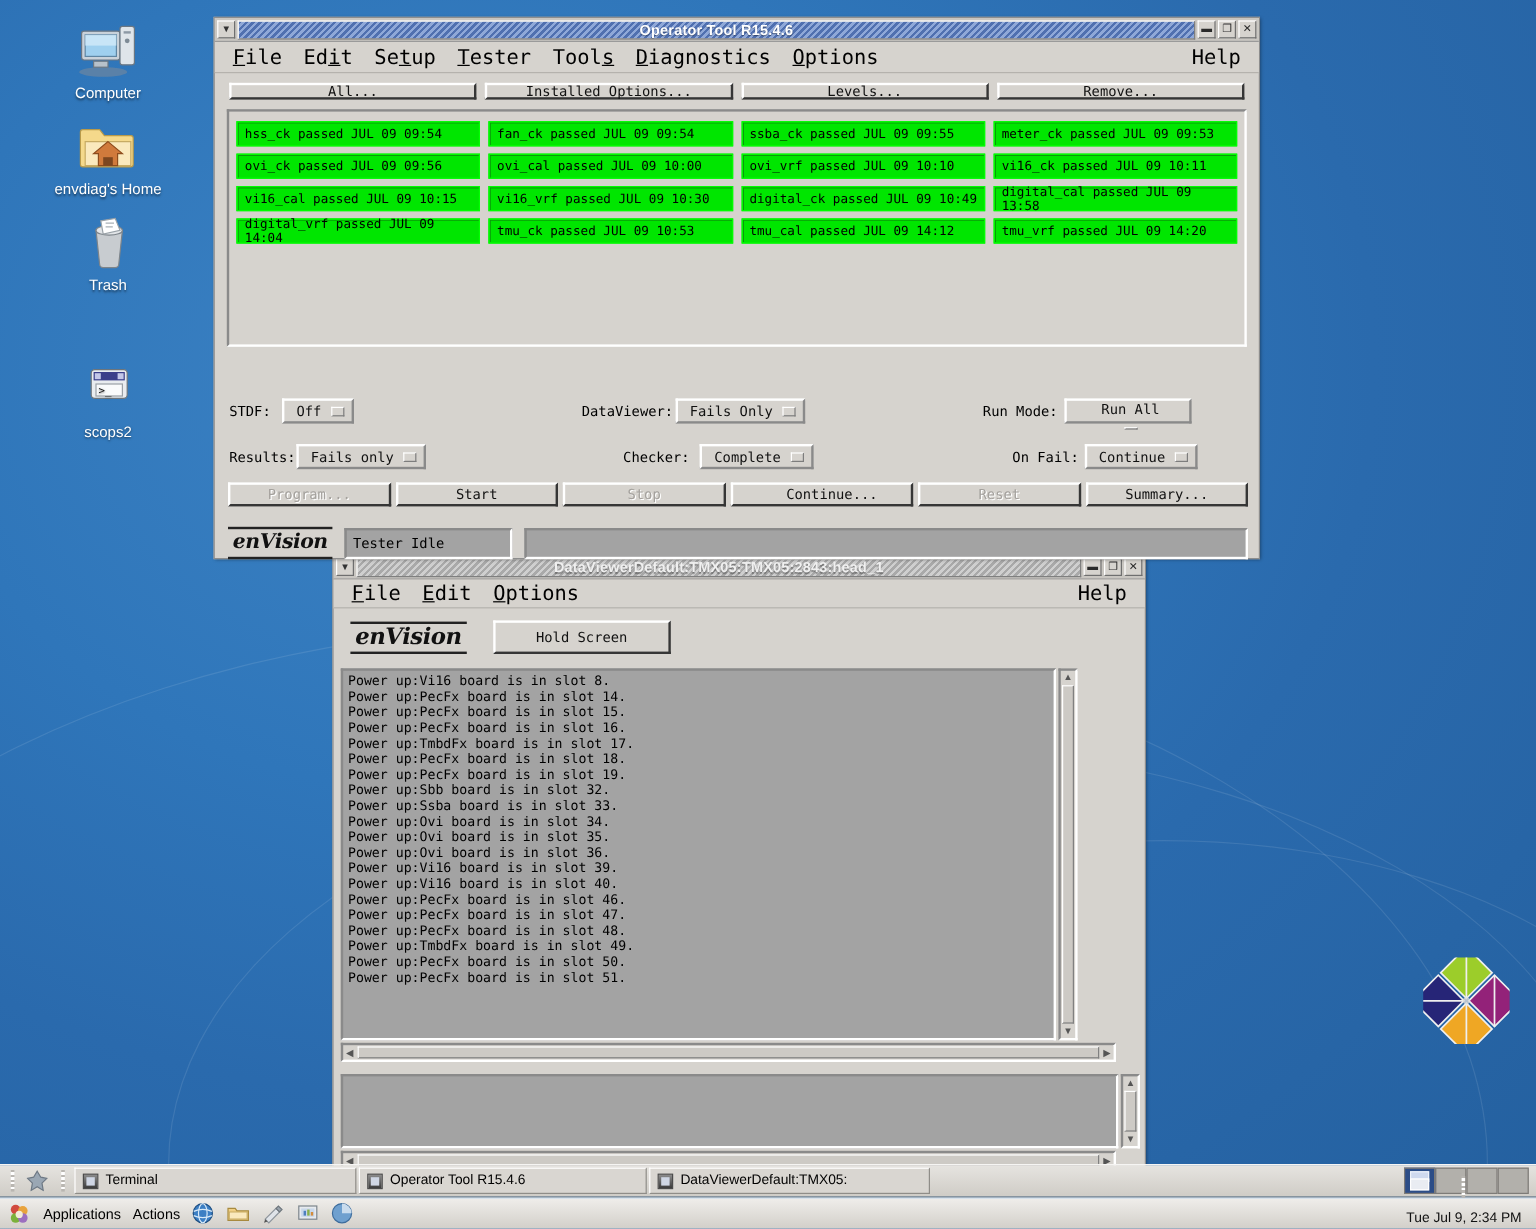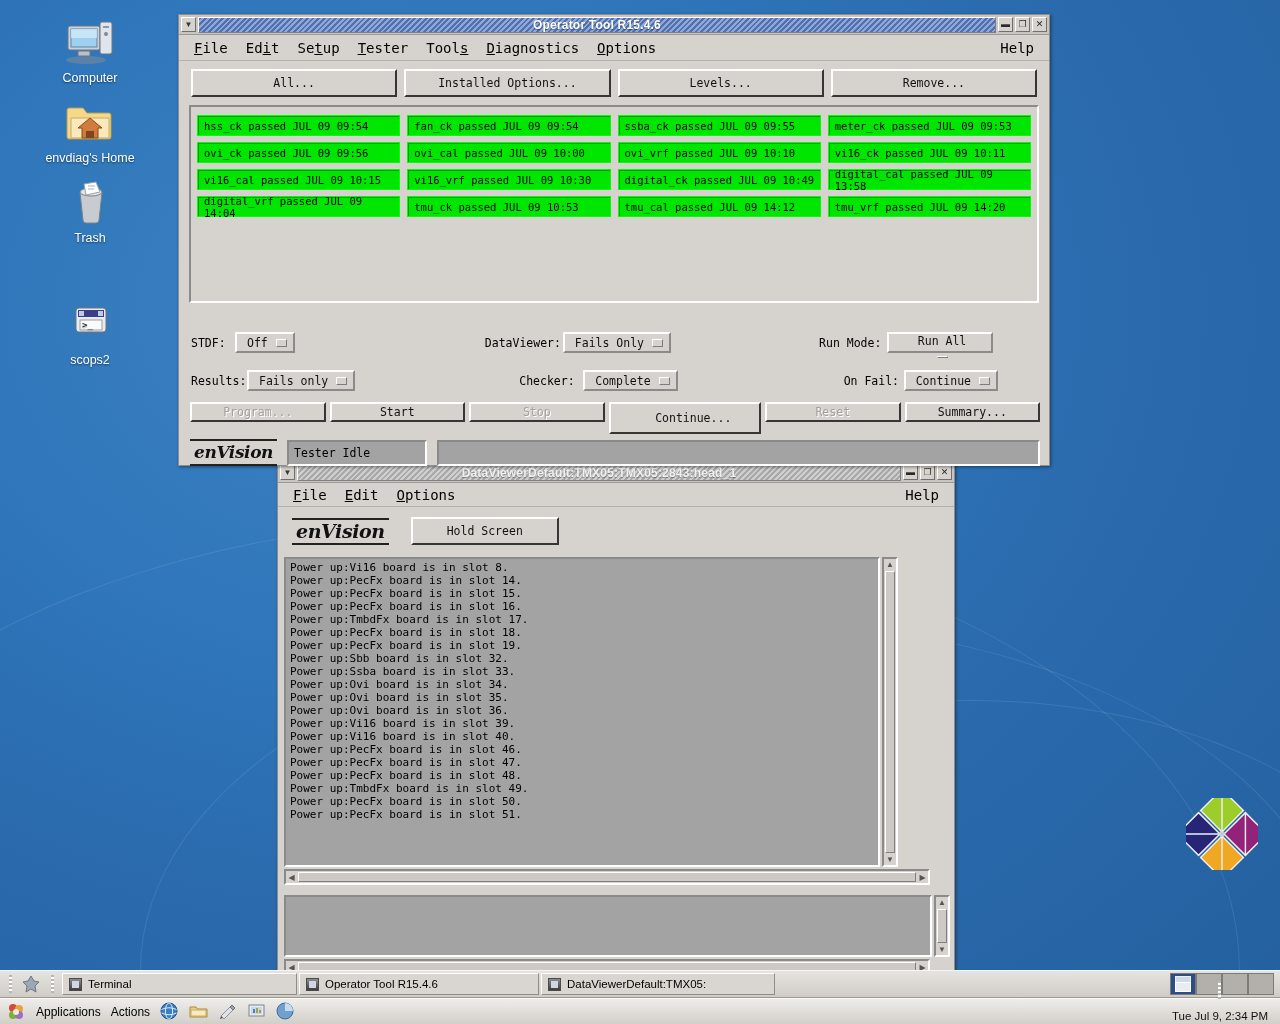--- a/index.html
+++ b/index.html
@@ -57,34 +57,34 @@
   }
   .tb-menu{
     width:15px;height:15px; background:#d6d3ce; flex:none;
     border:1px solid #fff; border-right-color:#6f6f6f; border-bottom-color:#6f6f6f;
     display:flex;align-items:center;justify-content:center;font-size:8px;color:#333;
   }
   .menubar{
     height:24px; display:flex; align-items:center; gap:0px;
     background:#d6d3ce; padding:0 6px;
     border-bottom:1px solid #b5b2ad;
-    font-family:"DejaVu Sans Mono", monospace; font-size:14px; color:#000;
+    font-family:"DejaVu Sans Mono", monospace; font-size:17px; color:#000;
   }
   .menubar .mi{ padding:3px 9px; white-space:nowrap; }
   .menubar .mi u{ text-decoration:underline; }
   .menubar .spacer{ flex:1; }
 
   .mbtn{
     background:#d6d3ce; color:#111;
     border:2px outset #e8e6e2;
     border-top-color:#ffffff; border-left-color:#ffffff;
     border-right-color:#8a8a8a; border-bottom-color:#8a8a8a;
     font-family:"DejaVu Sans Mono", monospace; font-size:11.5px;
     display:flex; align-items:center; justify-content:center;
-    height:28px; cursor:default; white-space:nowrap;
+    height:14px; cursor:default; white-space:nowrap;
   }
   .mbtn.disabled{ color:#a4a19d; text-shadow:1px 1px 0 #ffffff; }
 
   .optmenu{
     background:#d6d3ce; color:#111; height:21px;
     border:2px solid; border-top-color:#ffffff; border-left-color:#ffffff;
     border-right-color:#8a8a8a; border-bottom-color:#8a8a8a;
     font-family:"DejaVu Sans Mono", monospace; font-size:11.5px;
     display:inline-flex; align-items:center; gap:8px; padding:0 6px 0 10px;
     white-space:nowrap;
@@ -427,21 +427,21 @@
         <span>Continue</span>
         <i class="ind"></i>
       </div>
     </div>
   </div>
 
   <div id="action-row" style="position:absolute; left:11px; top:387px; width:850px; display:flex; gap:4px;">
       <div class="mbtn disabled" style="flex: 1 1 0%; height: 20px;">Program...</div>
       <div class="mbtn" style="flex: 1 1 0%; height: 20px;">Start</div>
       <div class="mbtn disabled" style="flex: 1 1 0%; height: 20px;">Stop</div>
-      <div class="mbtn" style="flex: 1 1 0%; height: 32px; padding-left: 17px;">Continue...</div>
+      <div class="mbtn" style="flex: 1 1 0%; height: 20px; padding-left: 17px;">Continue...</div>
       <div class="mbtn disabled" style="flex: 1 1 0%; height: 20px;">Reset</div>
       <div class="mbtn" style="flex: 1 1 0%; height: 20px;">Summary...</div>
     </div>
 
   <div style="position:absolute; left:11px; top:424px; width:850px; display:flex; align-items:center; gap:10px;">
     <span class="envision" style="font-size:17px;">enVision</span>
     <div class="textfield" style="width:140px; height:26px;">Tester Idle</div>
     <div class="textfield" style="flex:1; height:26px;"></div>
   </div>
 </div>

